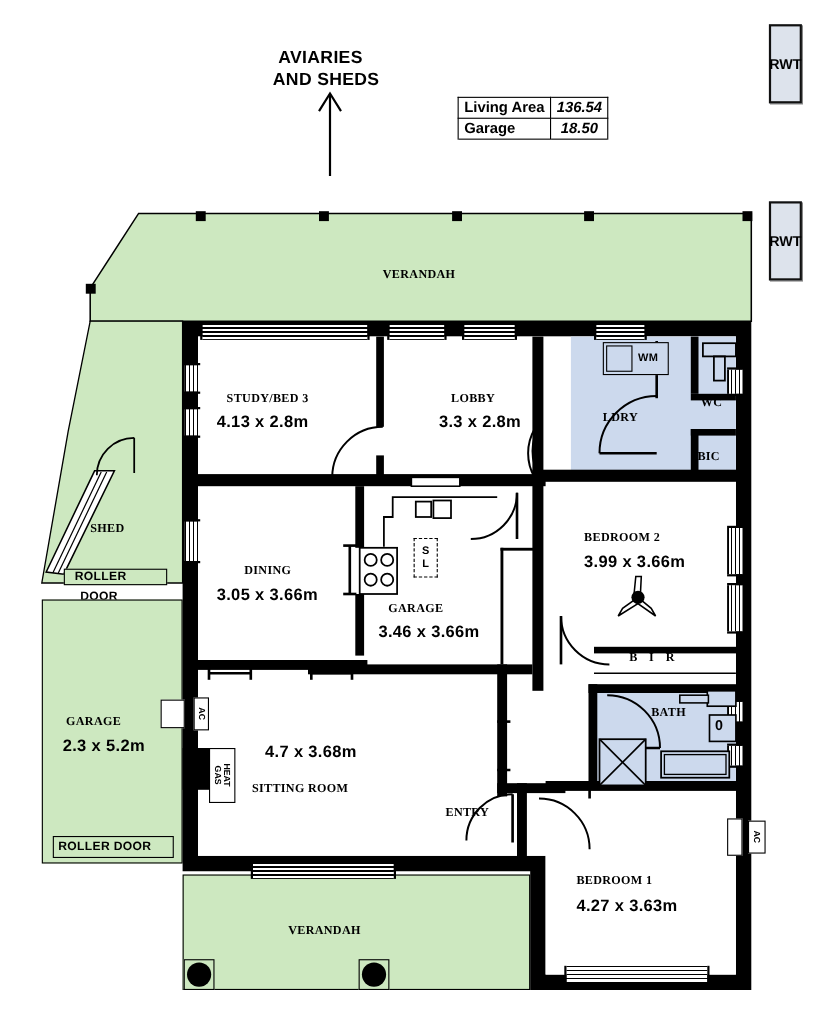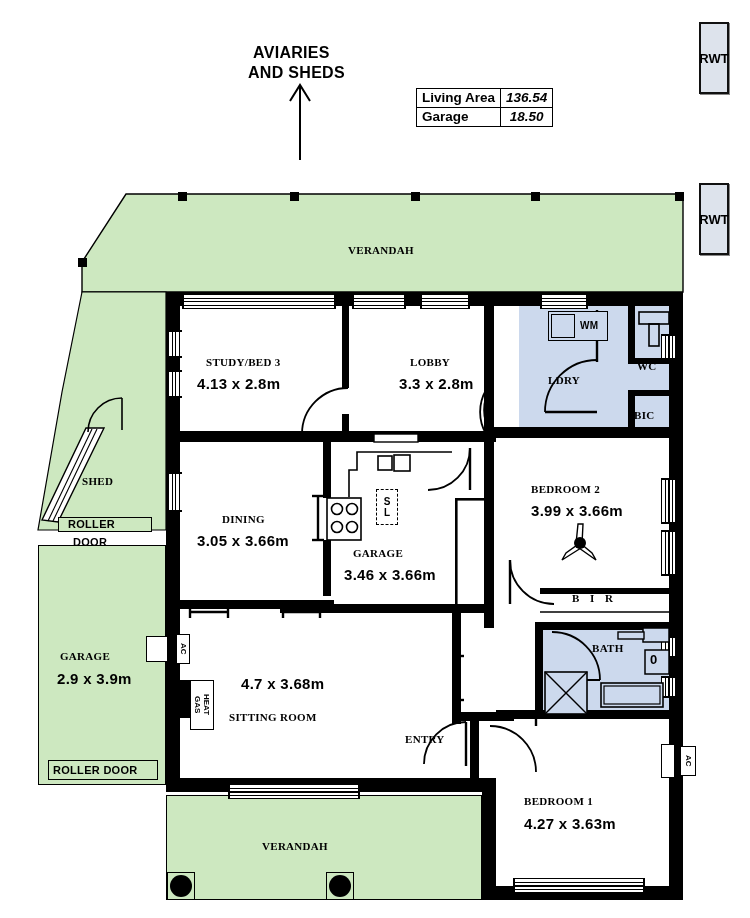--- a/index.html
+++ b/index.html
@@ -88,21 +88,21 @@
     <line x1="122" y1="398" x2="122" y2="430" stroke="#000" stroke-width="1.6"></line>
   </svg>
   <div class="lbl rm-name" style="left:82px;top:473px;">SHED</div>
 
   <div class="abs thin" style="left:58px;top:517px;width:94px;height:15px;background:#cde8c0;"></div>
   <div class="lbl small" style="left:68px;top:518px;">ROLLER</div>
   <div class="lbl small" style="left:73px;top:536px;">DOOR</div>
 
   <div class="abs grn thin" style="left:38px;top:545px;width:128px;height:240px;"></div>
   <div class="lbl rm-name" style="left:60px;top:648px;">GARAGE</div>
-  <div class="lbl rm-dim" style="left:57px;top:670px;">2.9 x 3.9m</div>
+  <div class="lbl rm-dim" style="left:57px;top:670px;">2.3 x 5.2m</div>
   <div class="abs thin" style="left:48px;top:760px;width:110px;height:20px;background:#cde8c0;"></div>
   <div class="lbl small" style="left:53px;top:764px;">ROLLER DOOR</div>
 
   <div class="abs grn thin" style="left:166px;top:795px;width:316px;height:105px;"></div>
   <div class="lbl rm-name" style="left:262px;top:838px;">VERANDAH</div>
   <div class="abs ol" style="left:167px;top:872px;width:28px;height:28px;background:#cde8c0;"></div>
   <div class="circ" style="left:170px;top:875px;width:22px;height:22px;"></div>
   <div class="abs ol" style="left:326px;top:872px;width:28px;height:28px;background:#cde8c0;"></div>
   <div class="circ" style="left:329px;top:875px;width:22px;height:22px;"></div>
 

